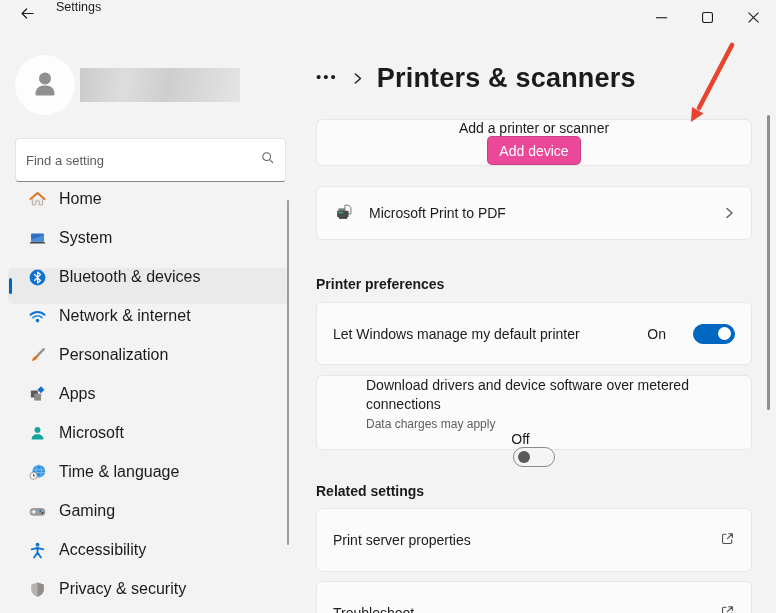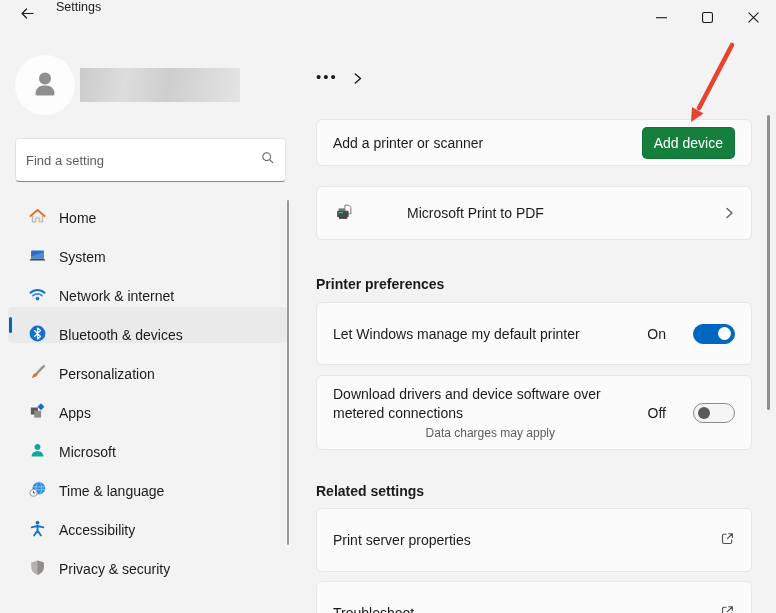--- a/index.html
+++ b/index.html
@@ -22,38 +22,38 @@
   .user-row { position: absolute; top: 15px; left: 15px; display: flex; align-items: center; }
   .avatar { width: 60px; height: 60px; border-radius: 50%; background: #fdfdfd; display: flex; align-items: center; justify-content: center; }
   .user-name-blur { width: 160px; height: 34px; margin-left: 5px;
     background: linear-gradient(97deg, #cbcbcb 0%, #dddddd 28%, #cecece 55%, #e4e4e4 100%); }
   .search-box { position: absolute; top: 98px; left: 15px; width: 271px; height: 44px;
     background: #ffffff; border: 1px solid #e3e3e3; border-bottom: 1px solid #868686;
     border-radius: 4px; display: flex; align-items: center; padding: 0 10px; }
   .search-box input { flex: 1; border: none; outline: none; font-size: 13px; color: #1b1b1b; background: transparent; font-family: inherit; }
   .search-box input::placeholder { color: #5d5d5d; }
   .nav { position: absolute; top: 150px; left: 8px; right: 12px; }
-  .nav-item { position: relative; display: flex; align-items: flex-end; height: 36px; margin-bottom: 3px;
-    border-radius: 5px; padding-left: 20px; gap: 12px; font-size: 14px; cursor: pointer; }
+  .nav-item { position: relative; display: flex; align-items: flex-start; height: 36px; margin-bottom: 3px;
+    border-radius: 5px; padding-left: 20px; gap: 12px; font-size: 16px; cursor: pointer; }
   .nav-item.selected { background: #eaeaea; }
   .nav-item.selected::before { content: ""; position: absolute; left: 1px; top: 10px; width: 3px; height: 16px; border-radius: 2px; background: #0067c0; }
   .nav-icon { width: 19px; height: 19px; display: flex; align-items: center; justify-content: center; flex: none; }
   .sidebar-scrollbar { position: absolute; left: 287px; top: 160px; width: 2px; height: 345px; background: #9b9b9b; border-radius: 2px; }
   
   .main { position: absolute; top: 40px; left: 300px; right: 0; bottom: 0; padding: 0 24px 0 16px; }
   .breadcrumb-row { margin-top: 18px; height: 40px; display: flex; align-items: center; gap: 13px; }
   .crumb-ellipsis { font-size: 15px; letter-spacing: 2px; cursor: pointer; padding-bottom: 4px; }
   .page-title { font-size: 27px; font-weight: 700; letter-spacing: 0.2px; }
   .section-header { font-size: 14px; font-weight: 700; }
   .card { background: #fbfbfb; border: 1px solid #e7e7e7; border-radius: 6px;
     display: flex; align-items: center; padding: 0 16px; }
   .card-label { font-size: 14px; }
-  .card-sublabel { font-size: 12px; color: #5d5d5d; margin-top: 3px; text-align: center; }
+  .card-sublabel { font-size: 12px; color: #5d5d5d; margin-top: 3px; }
   .flex1 { flex: 1; }
-  .primary-btn { height: 32px; padding: 0 11px; background: #15803d; color: #ffffff;
+  .primary-btn { height: 32px; padding: 0 11px; background: #ec4899; color: #ffffff;
     border: 1px solid rgba(0,0,0,0.12); border-radius: 5px; font-size: 14px; font-family: inherit; cursor: pointer; }
   .toggle-state { font-size: 14px; margin-right: 27px; }
   .toggle { position: relative; width: 42px; height: 20px; border-radius: 10px; flex: none; cursor: pointer; }
   .toggle.on { background: #0067c0; border: 1px solid #0067c0; }
   .toggle.on .knob { position: absolute; right: 3px; top: 2.5px; width: 13px; height: 13px; border-radius: 50%; background: #ffffff; }
   .toggle.off { background: #f5f5f5; border: 1px solid #8a8a8a; }
   .toggle.off .knob { position: absolute; left: 4px; top: 3px; width: 12px; height: 12px; border-radius: 50%; background: #5a5a5a; }
   .main-scrollbar { position: absolute; left: 767px; top: 115px; width: 3px; height: 295px; background: #8f8f8f; border-radius: 2px; }
   .arrow-overlay { position: absolute; top: 0; left: 0; pointer-events: none; z-index: 10; }
   .device-icon { margin-right: 14px; display: flex; align-items: center; }
@@ -126,38 +126,38 @@
     <div class="nav-item">
       <span class="nav-icon">
         <svg width="19" height="19" viewBox="0 0 20 20">
             <rect x="3.2" y="4.8" width="13.6" height="8.4" rx="1" fill="#2a70c8"></rect>
             <path d="M3.2 11 l13.6 -4.6 v6.8 h-13.6z" fill="#5b9be0" opacity="0.65"></path>
             <path d="M1.6 15.3 h16.8 l-1.4 -2 H3z" fill="#454545"></path>
           </svg>
       </span>
       <span>System</span>
     </div>
+    <div class="nav-item selected">
+      <span class="nav-icon">
+        <svg width="19" height="19" viewBox="0 0 20 20">
+            <circle cx="10" cy="10" r="8.3" fill="#1270cf"></circle>
+            <path d="M6.9 6.9 L13.1 13.1 L10.1 15.7 V4.3 L13.1 6.9 L6.9 13.1" fill="none" stroke="#ffffff" stroke-width="1.3" stroke-linecap="round" stroke-linejoin="round"></path>
+          </svg>
+      </span>
+      <span>Bluetooth &amp; devices</span>
+    </div>
     <div class="nav-item">
       <span class="nav-icon">
         <svg width="19" height="19" viewBox="0 0 20 20">
             <path d="M2.6 8.2 a10.6 10.6 0 0 1 14.8 0" stroke="#1270cf" stroke-width="2" fill="none" stroke-linecap="round"></path>
             <path d="M5.4 11.1 a6.8 6.8 0 0 1 9.2 0" stroke="#2a8fe0" stroke-width="2" fill="none" stroke-linecap="round"></path>
             <circle cx="10" cy="14.3" r="1.9" fill="#1270cf"></circle>
           </svg>
       </span>
       <span>Network &amp; internet</span>
-    </div>
-    <div class="nav-item selected">
-      <span class="nav-icon">
-        <svg width="19" height="19" viewBox="0 0 20 20">
-            <circle cx="10" cy="10" r="8.3" fill="#1270cf"></circle>
-            <path d="M6.9 6.9 L13.1 13.1 L10.1 15.7 V4.3 L13.1 6.9 L6.9 13.1" fill="none" stroke="#ffffff" stroke-width="1.3" stroke-linecap="round" stroke-linejoin="round"></path>
-          </svg>
-      </span>
-      <span>Bluetooth &amp; devices</span>
     </div>
     <div class="nav-item">
       <span class="nav-icon">
         <svg width="19" height="19" viewBox="0 0 20 20">
             <path d="M16.6 3.4 L9.8 10.4" stroke="#9a948e" stroke-width="2.6" stroke-linecap="round"></path>
             <path d="M9.4 10 c-2.8 0.6 -4.6 2.7 -5.4 5.8 c3.1 -0.2 5.4 -1.7 6.6 -4.4z" fill="#e0751f"></path>
           </svg>
       </span>
       <span>Personalization</span>
     </div>
@@ -184,20 +184,31 @@
       <span class="nav-icon">
         <svg width="19" height="19" viewBox="0 0 20 20">
             <circle cx="11.4" cy="8.6" r="6.6" fill="#2a8fe0"></circle>
             <ellipse cx="11.4" cy="8.6" rx="3" ry="6.6" fill="none" stroke="#8fc8f2" stroke-width="0.9"></ellipse>
             <path d="M5.2 7.2 h12.4 M5.2 10.2 h12.4" stroke="#8fc8f2" stroke-width="0.9" fill="none"></path>
             <circle cx="5.8" cy="13.5" r="3.8" fill="#f4f4f4" stroke="#8a8a8a" stroke-width="0.8"></circle>
             <path d="M5.8 11.7 v1.9 h1.6" stroke="#444444" stroke-width="1" fill="none"></path>
           </svg>
       </span>
       <span>Time &amp; language</span>
+    </div>
+    <div class="nav-item">
+      <span class="nav-icon">
+        <svg width="19" height="19" viewBox="0 0 20 20">
+            <rect x="1.8" y="6.4" width="16.4" height="8" rx="4" fill="#9a9a9a"></rect>
+            <path d="M6 8.6 v3.6 M4.2 10.4 h3.6" stroke="#ffffff" stroke-width="1.2" stroke-linecap="round"></path>
+            <circle cx="13" cy="9.3" r="1.1" fill="#1270cf"></circle>
+            <circle cx="15.1" cy="11.6" r="1.1" fill="#3a3a3a"></circle>
+          </svg>
+      </span>
+      <span>Gaming</span>
     </div>
     <div class="nav-item">
       <span class="nav-icon">
         <svg width="19" height="19" viewBox="0 0 20 20">
             <circle cx="10" cy="3.9" r="2" fill="#1270cf"></circle>
             <path d="M3.8 8.8 L10 7.2 L16.2 8.8 M10 7 V12 M10 12 L6.4 17.4 M10 12 L13.6 17.4" stroke="#1270cf" stroke-width="1.9" fill="none" stroke-linecap="round" stroke-linejoin="round"></path>
           </svg>
       </span>
       <span>Accessibility</span>
     </div>
@@ -215,28 +226,29 @@
 </div>
 
 <div class="main">
   <div class="breadcrumb-row">
     <span class="crumb-ellipsis">•••</span>
     <span class="chevron">
       <svg width="13" height="13" viewBox="0 0 12 12">
           <path d="M4 1.8 L8.8 6 L4 10.2" stroke="#1b1b1b" stroke-width="1.3" fill="none" stroke-linecap="round" stroke-linejoin="round"></path>
         </svg>
     </span>
-  </div>
-
-  <div class="card" style="margin-top:21px; height:47px;">
+    <span class="page-title">Printers &amp; scanners</span>
+  </div>
+
+  <div class="card" style="margin-top:21px; height:47px;flex-direction:column;">
     <span class="card-label flex1">Add a printer or scanner</span>
     <button class="primary-btn">Add device</button>
   </div>
 
-  <div class="card" style="margin-top:20px; height:54px;gap:38px;">
+  <div class="card" style="margin-top:20px; height:54px;">
     <span class="device-icon">
       <svg width="22" height="22" viewBox="0 0 24 24">
           <path d="M13 3.5 h4.2 L19.5 6 v7 h-6.5 z" fill="#fdfdfd" stroke="#6a6a6a" stroke-width="1"></path>
           <rect x="4.5" y="9.5" width="12.5" height="7" rx="1" fill="#4a4a4a"></rect>
           <rect x="6" y="7" width="7" height="2.8" fill="#757575"></rect>
           <rect x="6" y="11" width="5" height="1.3" fill="#35b8a0"></rect>
           <rect x="6.5" y="16.5" width="9" height="1.8" fill="#2e2e2e"></rect>
         </svg>
     </span>
     <span class="card-label flex1">Microsoft Print to PDF</span>
@@ -250,21 +262,21 @@
   <div class="section-header" style="margin-top:36px;">Printer preferences</div>
 
   <div class="card" style="margin-top:10px; height:63px;">
     <span class="card-label flex1">Let Windows manage my default printer</span>
     <span class="toggle-state">On</span>
     <span class="toggle on">
         <span class="knob"></span>
       </span>
   </div>
 
-  <div class="card" style="margin-top:10px; height:75px;">
+  <div class="card" style="margin-top:10px; height:75px;flex-direction:column;">
     <span class="flex1" style="max-width:336px;">
       <span class="card-label" style="display:block; line-height:19px;">Download drivers and device software over metered connections</span>
       <span class="card-sublabel" style="display:block;">Data charges may apply</span>
     </span>
     <span class="toggle-state">Off</span>
     <span class="toggle off">
         <span class="knob"></span>
       </span>
   </div>
 

